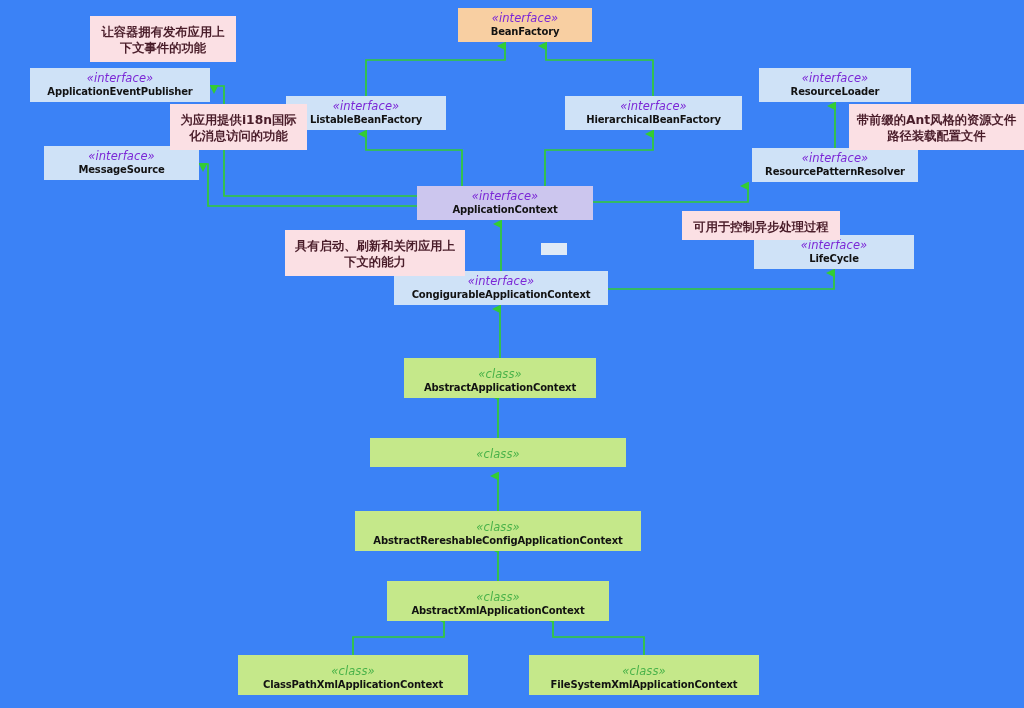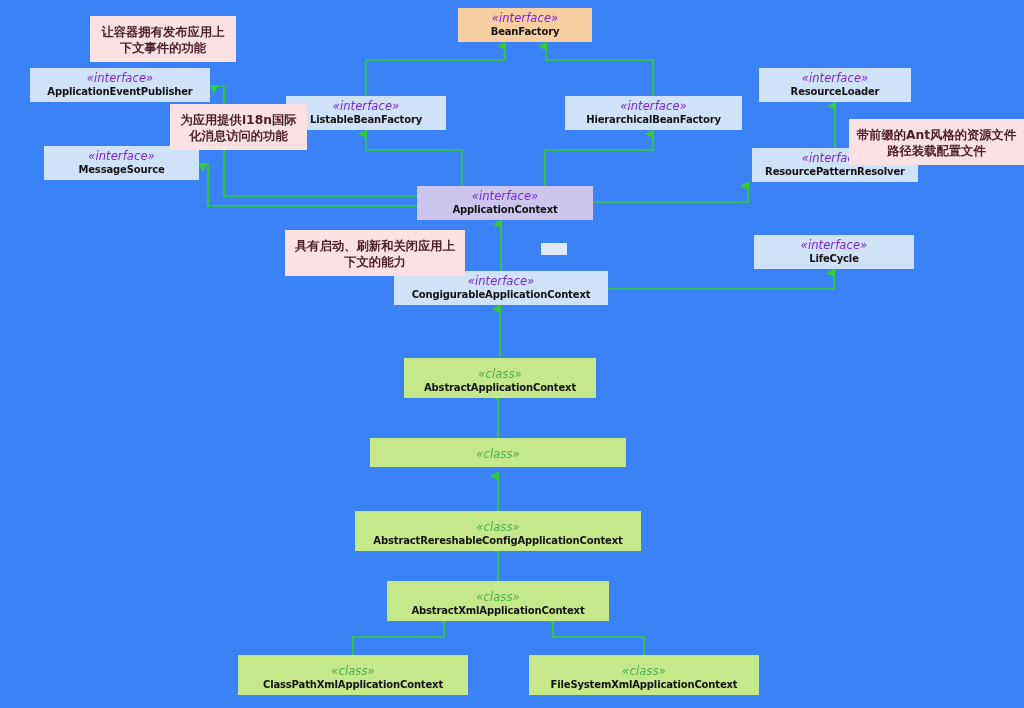--- a/index.html
+++ b/index.html
@@ -205,16 +205,17 @@
     <span class="nname">ClassPathXmlApplicationContext</span>
   </div>
 
   <div class="node klass" style="left:529px; top:655px; width:230px;">
     <span class="stereo">«class»</span>
     <span class="nname">FileSystemXmlApplicationContext</span>
   </div>
 
   <div class="note" style="left:90px; top:16px; width:146px;">让容器拥有发布应用上下文事件的功能</div>
   <div class="note" style="left:127px; top:104px; width:137px;margin-left:43px;">为应用提供i18n国际化消息访问的功能</div>
-  <div class="note" style="left:849px; top:119px; width:175px;">带前缀的Ant风格的资源文件路径装载配置文件</div>
+  <div class="note" style="left:849px; top:104px; width:175px;">带前缀的Ant风格的资源文件路径装载配置文件</div>
   <div class="note" style="left:285px; top:230px; width:180px;">具有启动、刷新和关闭应用上下文的能力</div>
+  <div class="note" style="left:682px; top:211px; width:158px;">可用于控制异步处理过程</div>
 
 </div>
 
 </body></html>

